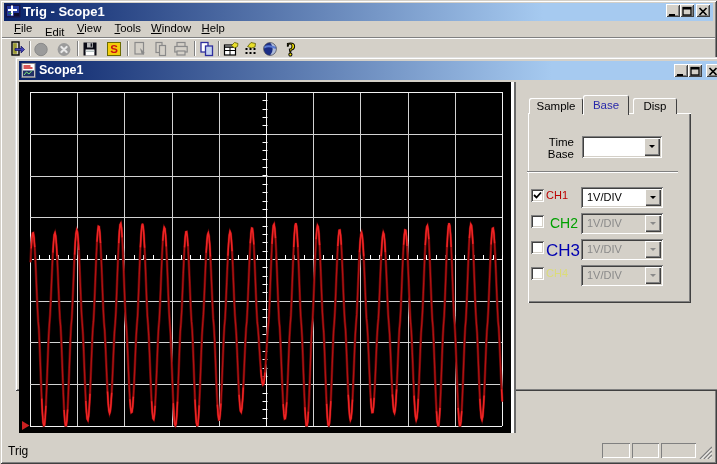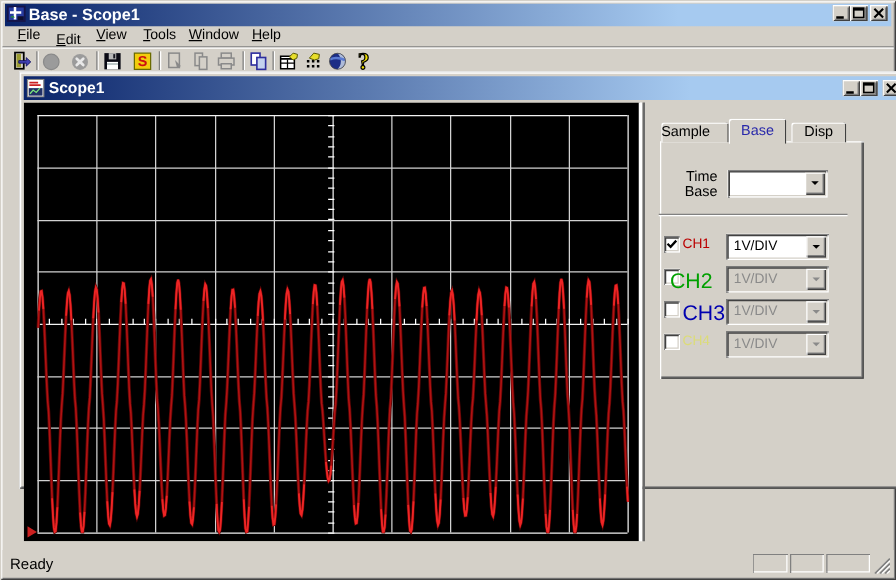--- a/index.html
+++ b/index.html
@@ -8,21 +8,21 @@
 <div id="win">
 
 <div style="position:absolute;left:4px;top:3px;width:709px;height:18px;background:linear-gradient(to right,#0a246a,#a6caf0 76%)">
   <div style="position:absolute;left:1px;top:0px"><svg width="16" height="16" viewBox="0 0 16 16">
           <rect x="0.5" y="1.5" width="15" height="13" fill="#15154a"></rect>
           <rect x="2" y="3" width="12" height="10" fill="#283ca0"></rect>
           <path d="M7 2.5 v10 M3 7 h9" stroke="#fff" stroke-width="2"></path>
           <path d="M3 11 q2-3 4 0 z" fill="#1e8a3c"></path>
           <rect x="9" y="10" width="5" height="3" fill="#0e0e2e"></rect>
         </svg></div>
-  <div style="position:absolute;left:19px;top:1px;color:#fff;font-size:13px;font-weight:bold">Base - Scope1</div>
+  <div style="position:absolute;left:19px;top:1px;color:#fff;font-size:13px;font-weight:bold">Trig - Scope1</div>
   <div style="position:absolute;left:662px;top:1px;width:14px;height:13px;background:#d4d0c8;box-shadow:inset 1px 1px 0 #fff,inset -1px -1px 0 #404040,inset 2px 2px 0 #d4d0c8,inset -2px -2px 0 #808080"><svg width="14" height="13" viewBox="0 0 14 13">
           <rect x="3" y="9" width="6" height="2" fill="#000"></rect>
         </svg></div>
       <div style="position:absolute;left:676px;top:1px;width:14px;height:13px;background:#d4d0c8;box-shadow:inset 1px 1px 0 #fff,inset -1px -1px 0 #404040,inset 2px 2px 0 #d4d0c8,inset -2px -2px 0 #808080"><svg width="14" height="13" viewBox="0 0 14 13">
           <rect x="3" y="2.5" width="8" height="7.5" fill="none" stroke="#000" stroke-width="1.3"></rect>
           <rect x="3" y="2.5" width="8" height="2" fill="#000"></rect>
         </svg></div>
       <div style="position:absolute;left:692px;top:1px;width:14px;height:13px;background:#d4d0c8;box-shadow:inset 1px 1px 0 #fff,inset -1px -1px 0 #404040,inset 2px 2px 0 #d4d0c8,inset -2px -2px 0 #808080"><svg width="14" height="13" viewBox="0 0 14 13">
           <path d="M3.5 3 L10.5 10 M10.5 3 L3.5 10" stroke="#000" stroke-width="1.7"></path>
         </svg></div>
@@ -300,21 +300,21 @@
     <polygon points="3,339 10.5,343.5 3,348" fill="#cc2020"></polygon>
   </svg>
   <div style="position:absolute;left:496px;top:25px;width:3px;height:351px;background:#fff"></div>
   <div style="position:absolute;left:499px;top:25px;width:2px;height:351px;background:#6a6a6a"></div>
 
   <div style="position:absolute;left:501px;top:25px;right:4px;bottom:4px;background:#d4d0c8"></div>
 
   <div style="position:absolute;left:513px;top:56px;width:163px;height:190px;background:#d4d0c8;
     box-shadow:inset 1px 1px 0 #fff,inset -1px -1px 0 #404040,inset -2px -2px 0 #808080"></div>
 
-  <div style="position:absolute;left:514px;top:41px;width:54px;height:16px;background:#d4d0c8;border-top-left-radius:2px;border-top-right-radius:2px;box-shadow:inset 1px 1px 0 #fff,inset -1px 0 0 #404040;font-size:11.5px;line-height:17px">Sample</div>
+  <div style="position:absolute;left:514px;top:41px;width:54px;height:16px;background:#d4d0c8;border-top-left-radius:2px;border-top-right-radius:2px;box-shadow:inset 1px 1px 0 #fff,inset -1px 0 0 #404040;text-align:center;font-size:11.5px;line-height:17px">Sample</div>
   <div style="position:absolute;left:568px;top:38px;width:46px;height:20px;background:#d4d0c8;border-top-left-radius:2px;border-top-right-radius:2px;box-shadow:inset 1px 1px 0 #fff,inset -1px 0 0 #404040;text-align:center;font-size:11.5px;line-height:21px;color:#2828aa">Base</div>
   <div style="position:absolute;left:618px;top:41px;width:44px;height:16px;background:#d4d0c8;border-top-left-radius:2px;border-top-right-radius:2px;box-shadow:inset 1px 1px 0 #fff,inset -1px 0 0 #404040;text-align:center;font-size:11.5px;line-height:17px">Disp</div>
 </div>
 
 <div style="position:absolute;left:540px;top:136px;width:34px;text-align:right;font-size:11.5px;line-height:12px">Time<br>Base</div>
 <div style="position:absolute;left:582px;top:136px;width:80px;height:22px;background:#fff;box-shadow:inset 1px 1px 0 #808080,inset -1px -1px 0 #fff,inset 2px 2px 0 #404040,inset -2px -2px 0 #d4d0c8">
 <div style="position:absolute;left:6px;top:4px;font-size:11px;color:#000"></div>
 <div style="position:absolute;right:2px;top:2px;bottom:2px;width:16px;background:#d4d0c8;box-shadow:inset 1px 1px 0 #fff,inset -1px -1px 0 #404040,inset -2px -2px 0 #808080">
 <div style="position:absolute;left:4.5px;top:7px;width:0;height:0;border-left:3.5px solid transparent;border-right:3.5px solid transparent;border-top:3.5px solid #000"></div>
 </div>
@@ -326,21 +326,21 @@
       </svg>
     </div>
 <div style="position:absolute;left:546px;top:189px;font-size:11px;color:#bb0000">CH1</div>
 <div style="position:absolute;left:581px;top:187px;width:82px;height:21px;background:#fff;box-shadow:inset 1px 1px 0 #808080,inset -1px -1px 0 #fff,inset 2px 2px 0 #404040,inset -2px -2px 0 #d4d0c8">
 <div style="position:absolute;left:6px;top:4px;font-size:11px;color:#000">1V/DIV</div>
 <div style="position:absolute;right:2px;top:2px;bottom:2px;width:16px;background:#d4d0c8;box-shadow:inset 1px 1px 0 #fff,inset -1px -1px 0 #404040,inset -2px -2px 0 #808080">
 <div style="position:absolute;left:4.5px;top:7px;width:0;height:0;border-left:3.5px solid transparent;border-right:3.5px solid transparent;border-top:3.5px solid #000"></div>
 </div>
     </div>
 <div style="position:absolute;left:531px;top:215px;width:13px;height:13px;background:#fff;box-shadow:inset 1px 1px 0 #808080,inset -1px -1px 0 #fff,inset 2px 2px 0 #404040,inset -2px -2px 0 #d4d0c8"></div>
-<div style="position:absolute;left:536px;top:215px;font-size:17px;color:#00a000">CH2</div>
+<div style="position:absolute;left:550px;top:215px;font-size:14px;color:#00a000">CH2</div>
 <div style="position:absolute;left:581px;top:213px;width:82px;height:21px;background:#d4d0c8;box-shadow:inset 1px 1px 0 #808080,inset -1px -1px 0 #fff,inset 2px 2px 0 #404040,inset -2px -2px 0 #d4d0c8">
 <div style="position:absolute;left:6px;top:4px;font-size:11px;color:#8a8a8a">1V/DIV</div>
 <div style="position:absolute;right:2px;top:2px;bottom:2px;width:16px;background:#d4d0c8;box-shadow:inset 1px 1px 0 #fff,inset -1px -1px 0 #404040,inset -2px -2px 0 #808080">
 <div style="position:absolute;left:4.5px;top:7px;width:0;height:0;border-left:3.5px solid transparent;border-right:3.5px solid transparent;border-top:3.5px solid #8a8a8a"></div>
 </div>
     </div>
 <div style="position:absolute;left:531px;top:241px;width:13px;height:13px;background:#fff;box-shadow:inset 1px 1px 0 #808080,inset -1px -1px 0 #fff,inset 2px 2px 0 #404040,inset -2px -2px 0 #d4d0c8"></div>
 <div style="position:absolute;left:546px;top:241px;font-size:17px;color:#0000b0">CH3</div>
 <div style="position:absolute;left:581px;top:239px;width:82px;height:21px;background:#d4d0c8;box-shadow:inset 1px 1px 0 #808080,inset -1px -1px 0 #fff,inset 2px 2px 0 #404040,inset -2px -2px 0 #d4d0c8">
 <div style="position:absolute;left:6px;top:4px;font-size:11px;color:#8a8a8a">1V/DIV</div>
@@ -351,21 +351,21 @@
 <div style="position:absolute;left:531px;top:267px;width:13px;height:13px;background:#fff;box-shadow:inset 1px 1px 0 #808080,inset -1px -1px 0 #fff,inset 2px 2px 0 #404040,inset -2px -2px 0 #d4d0c8"></div>
 <div style="position:absolute;left:546px;top:267px;font-size:11px;color:#dcdc78">CH4</div>
 <div style="position:absolute;left:581px;top:265px;width:82px;height:21px;background:#d4d0c8;box-shadow:inset 1px 1px 0 #808080,inset -1px -1px 0 #fff,inset 2px 2px 0 #404040,inset -2px -2px 0 #d4d0c8">
 <div style="position:absolute;left:6px;top:4px;font-size:11px;color:#8a8a8a">1V/DIV</div>
 <div style="position:absolute;right:2px;top:2px;bottom:2px;width:16px;background:#d4d0c8;box-shadow:inset 1px 1px 0 #fff,inset -1px -1px 0 #404040,inset -2px -2px 0 #808080">
 <div style="position:absolute;left:4.5px;top:7px;width:0;height:0;border-left:3.5px solid transparent;border-right:3.5px solid transparent;border-top:3.5px solid #8a8a8a"></div>
 </div>
     </div>
 
 <div style="position:absolute;left:2px;top:440px;width:713px;height:22px;background:#d4d0c8">
-  <div style="position:absolute;left:6px;top:4px;font-size:12px">Ready</div>
+  <div style="position:absolute;left:6px;top:4px;font-size:12px">Trig</div>
   <div style="position:absolute;left:600px;top:3px;width:28px;height:15px;box-shadow:inset 1px 1px 0 #808080,inset -1px -1px 0 #fff"></div>
   <div style="position:absolute;left:630px;top:3px;width:27px;height:15px;box-shadow:inset 1px 1px 0 #808080,inset -1px -1px 0 #fff"></div>
   <div style="position:absolute;left:659px;top:3px;width:35px;height:15px;box-shadow:inset 1px 1px 0 #808080,inset -1px -1px 0 #fff"></div>
   <svg style="position:absolute;right:3px;bottom:3px" width="13" height="13" viewBox="0 0 13 13">
     <g stroke="#808080" stroke-width="1.5">
           <line x1="13" y1="1" x2="1" y2="13"></line>
           <line x1="13" y1="5" x2="5" y2="13"></line>
           <line x1="13" y1="9" x2="9" y2="13"></line>
         </g>
     <g stroke="#fff" stroke-width="1">

